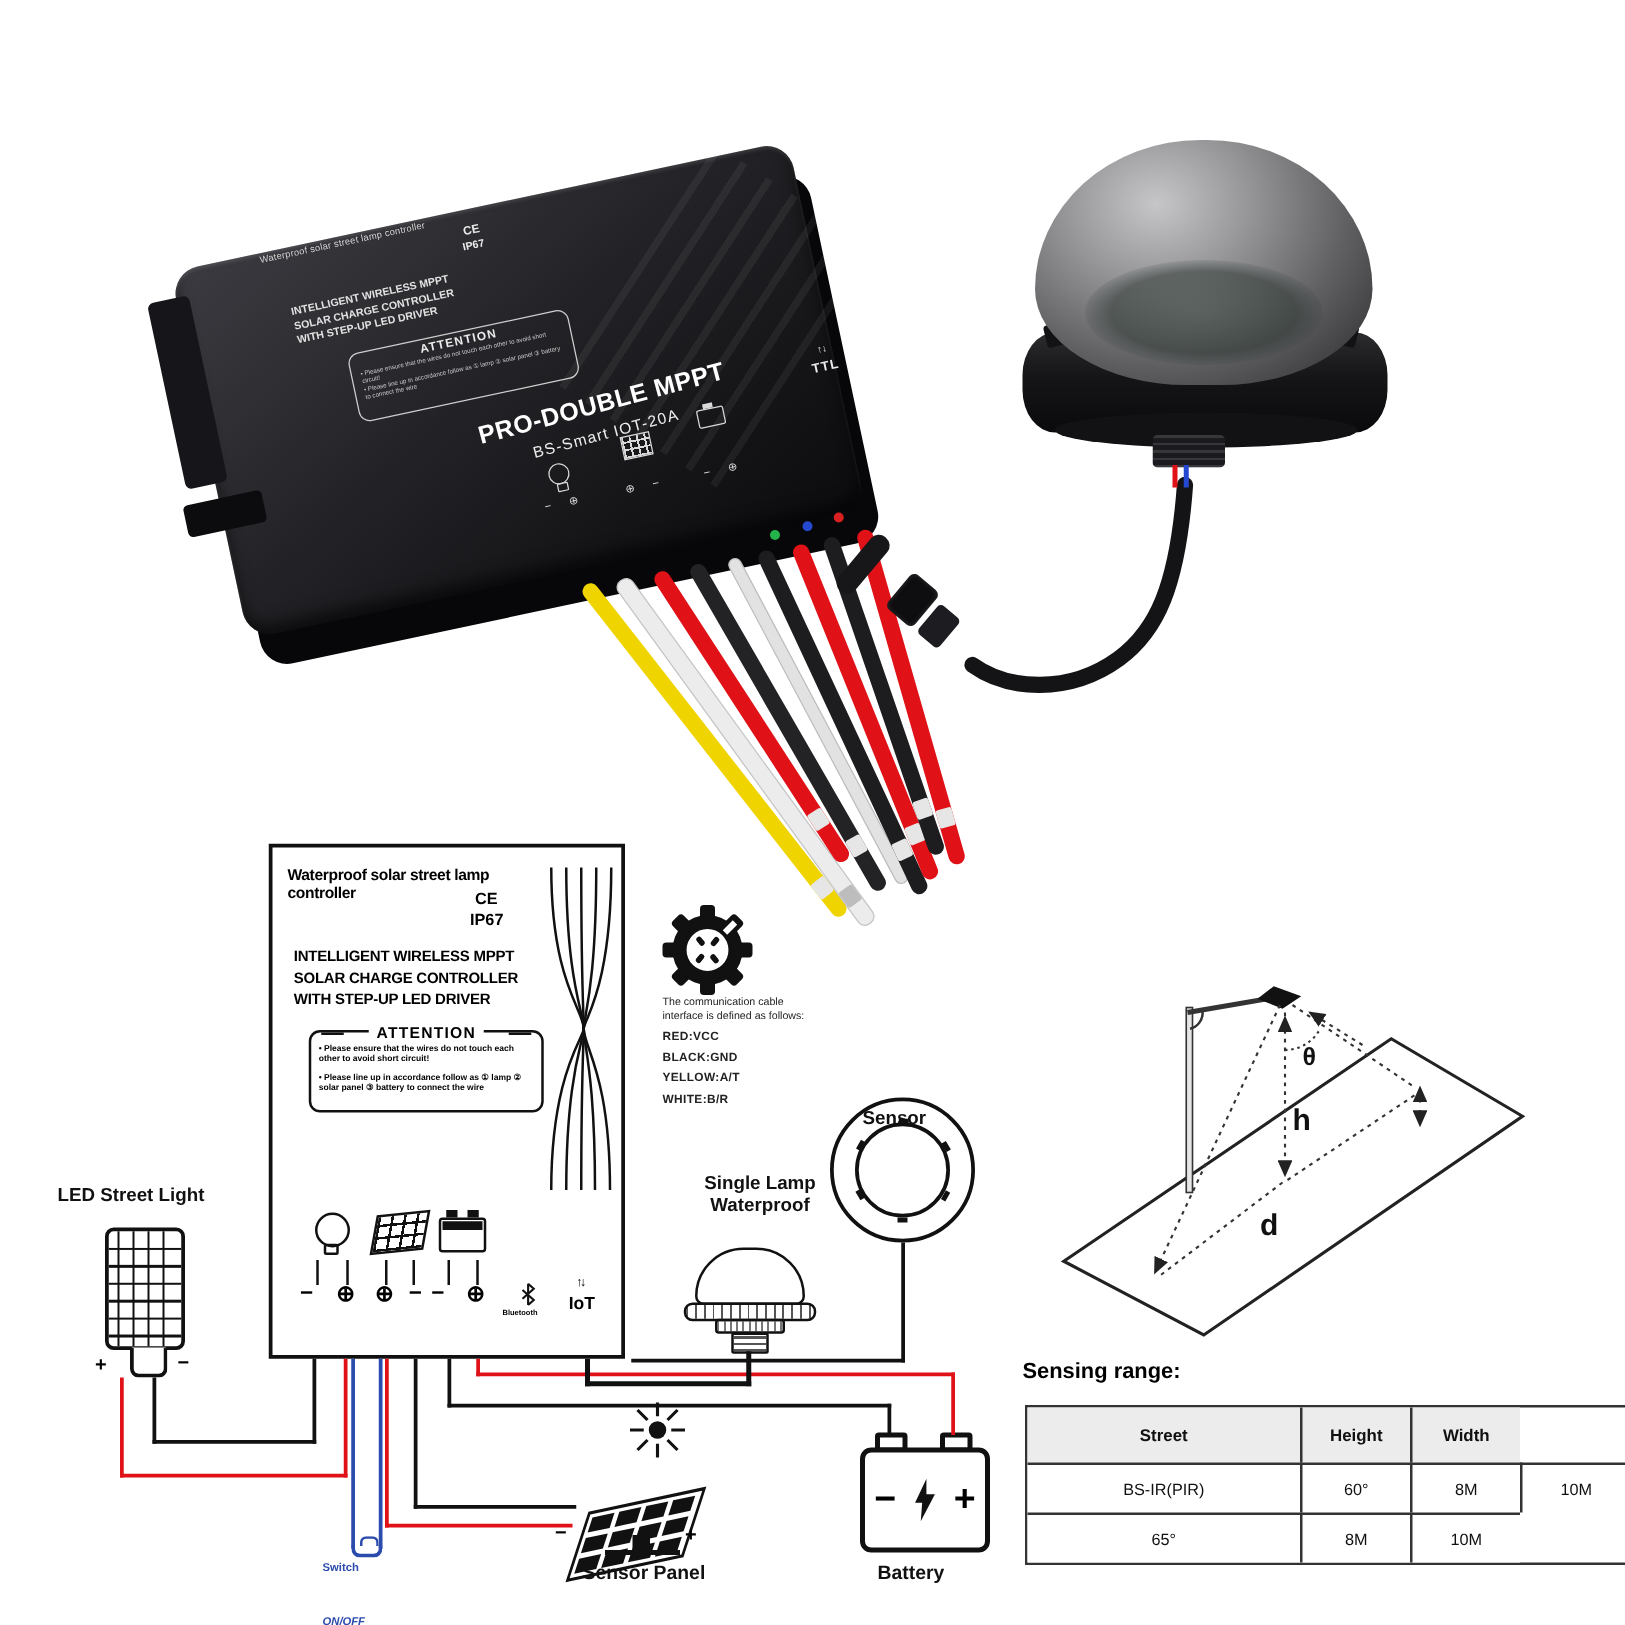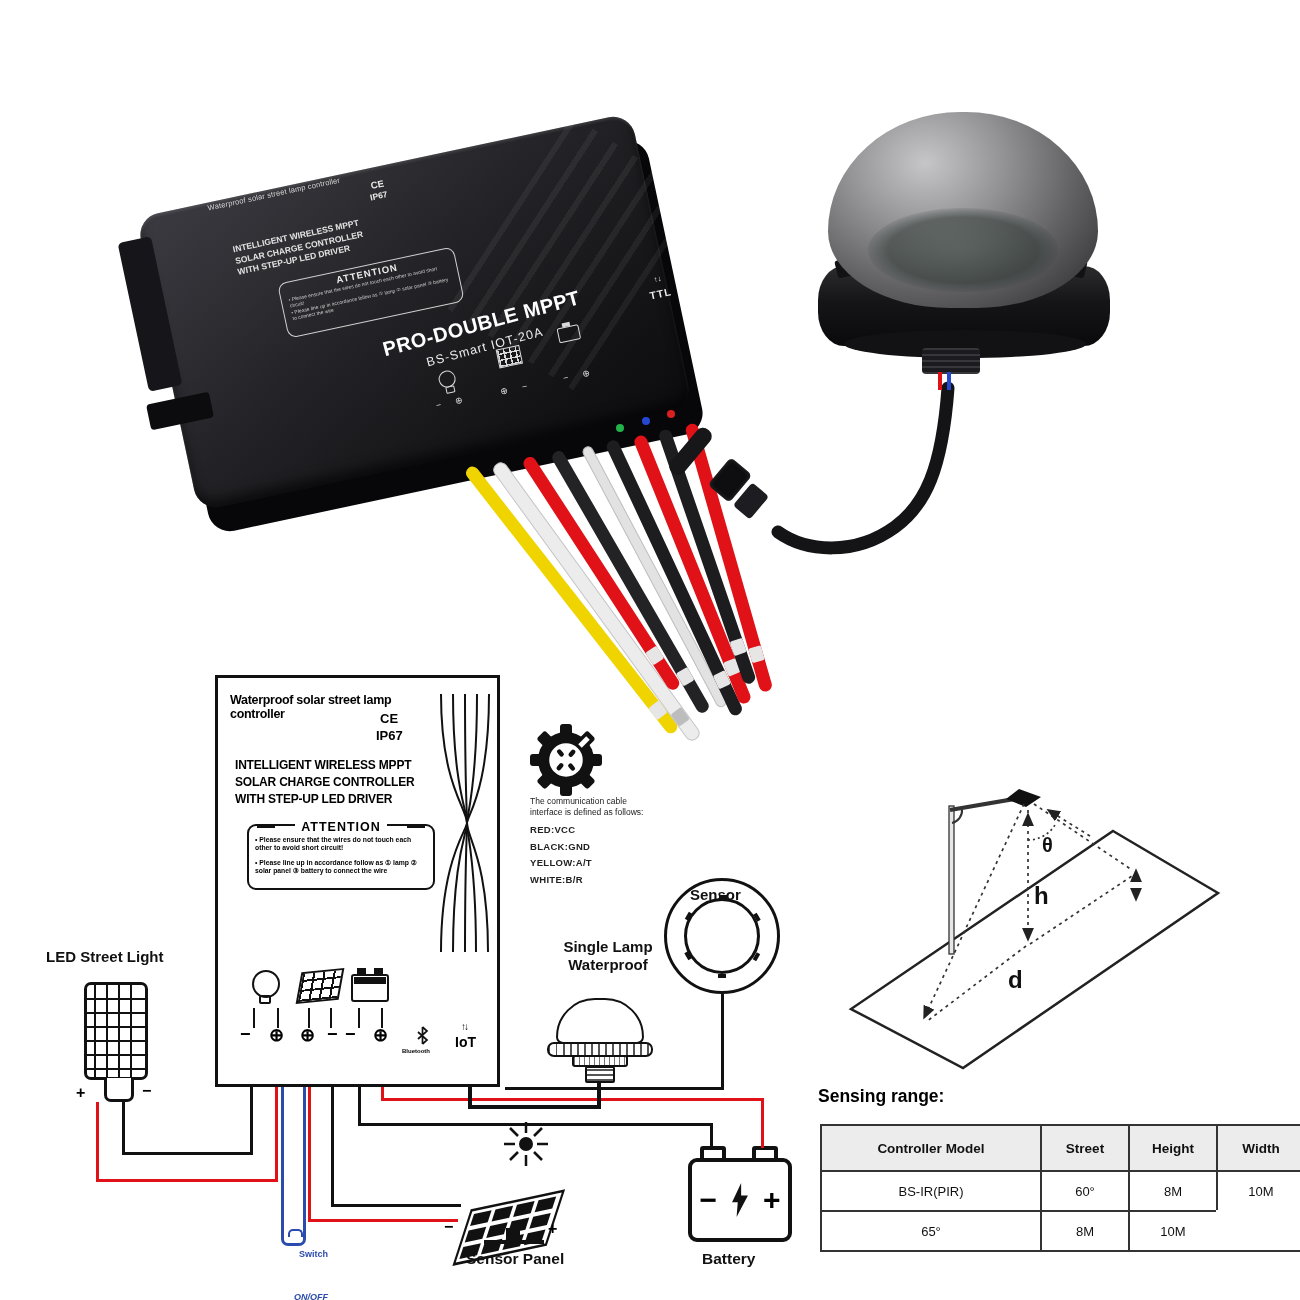--- a/index.html
+++ b/index.html
@@ -103,21 +103,21 @@
     background:repeating-linear-gradient(0deg,#555 0 2px,transparent 2px 5px);}
   .ring-o{left:664px;top:878px;width:116px;height:116px;border:3px solid #111;border-radius:50%;box-sizing:border-box;}
   .ring-i{left:684px;top:898px;width:76px;height:76px;border:3px solid #111;border-radius:50%;box-sizing:border-box;}
   .ring-tick{left:719px;top:933px;width:7px;height:7px;}
   .ring-tick div{width:8px;height:4px;background:#111;}
   #batticon{left:688px;top:1158px;width:104px;height:84px;border:4px solid #111;border-radius:9px;box-sizing:border-box;background:#fff;
     display:flex;align-items:center;justify-content:space-around;}
   .batt-term{top:1146px;width:26px;height:16px;border:4px solid #111;border-radius:3px;background:#fff;box-sizing:border-box;}
   .batt-sign{font-size:30px;font-weight:bold;line-height:1;}
   #switchU{left:281px;top:1236px;width:25px;height:10px;border:3px solid var(--wire_blue,#2b4bad);border-top:none;border-radius:0 0 7px 7px;box-sizing:border-box;}
-  .sw-lbl{color:var(--wire_blue,#2b4bad);font-size:9px;font-weight:bold;text-align:right;width:70px;left:258px;}
+  .sw-lbl{color:var(--wire_blue,#2b4bad);font-size:9px;font-weight:bold;text-align:left;width:70px;left:258px;}
   .sw-glyph{left:288px;top:1229px;width:11px;height:6px;border:2px solid var(--wire_blue,#2b4bad);border-bottom:none;border-radius:5px 5px 0 0;background:#fff;}
   
   .comm-note{left:530px;top:796px;font-size:8.5px;line-height:11px;color:#222;}
   .comm-pins{left:530px;top:822px;font-size:9.5px;font-weight:bold;line-height:16.5px;color:#222;letter-spacing:.3px;}
   
   #sense-head{left:818px;top:1086px;font-size:17.5px;font-weight:bold;}
   #stable{left:820px;top:1124px;width:482px;border:2.5px solid #333;box-sizing:border-box;}
   .srow{display:grid;grid-template-columns:218px 88px 88px 88px;}
   .scell{border-left:2px solid #333;border-top:2px solid #333;text-align:center;box-sizing:border-box;
     display:flex;align-items:center;justify-content:center;font-size:13px;color:#111;}
@@ -472,21 +472,20 @@
       <path d="M 190 64 A 32 32 0 0 0 217 49" stroke-dasharray="2 3"></path>
     </g>
     <text x="204" y="76" font-size="20" font-weight="bold" fill="#111">θ</text>
     <text x="196" y="128" font-size="24" font-weight="bold" fill="#111">h</text>
     <text x="170" y="212" font-size="24" font-weight="bold" fill="#111">d</text>
   </svg>
 
   <div id="sense-head" class="abs">Sensing range:</div>
   <div id="stable" class="abs">
     <div class="srow h">
-      <div class="scell b">Controller Model</div>
       <div class="scell b">Street</div>
       <div class="scell b">Height</div>
       <div class="scell b">Width</div>
     </div>
     <div class="srow d">
       <div class="scell">BS-IR(PIR)</div>
       <div class="scell">60°</div>
       <div class="scell">8M</div>
       <div class="scell">10M</div>
     </div>

